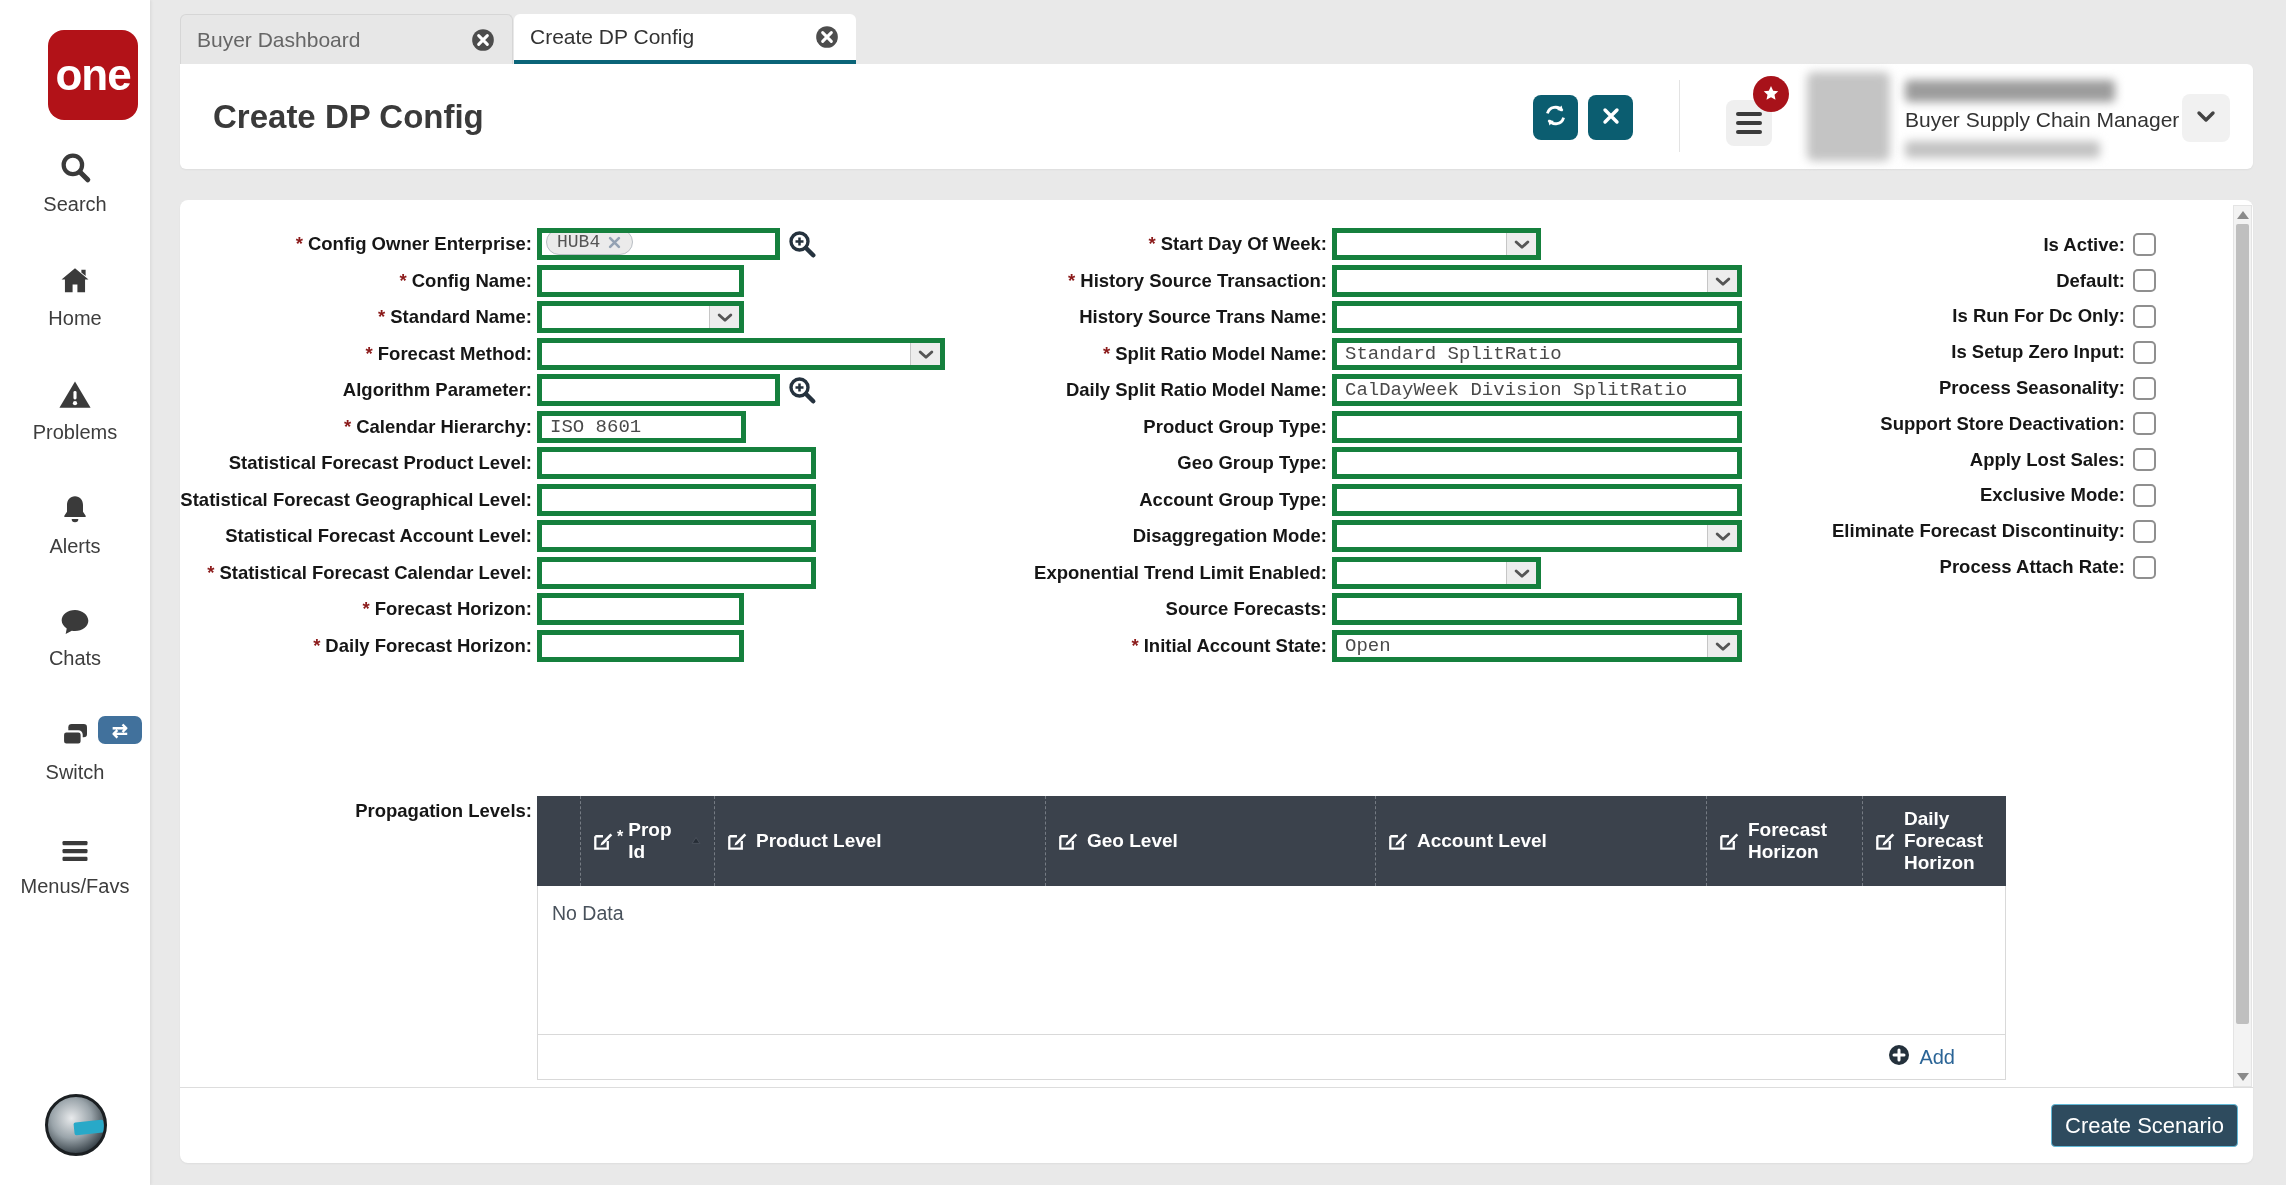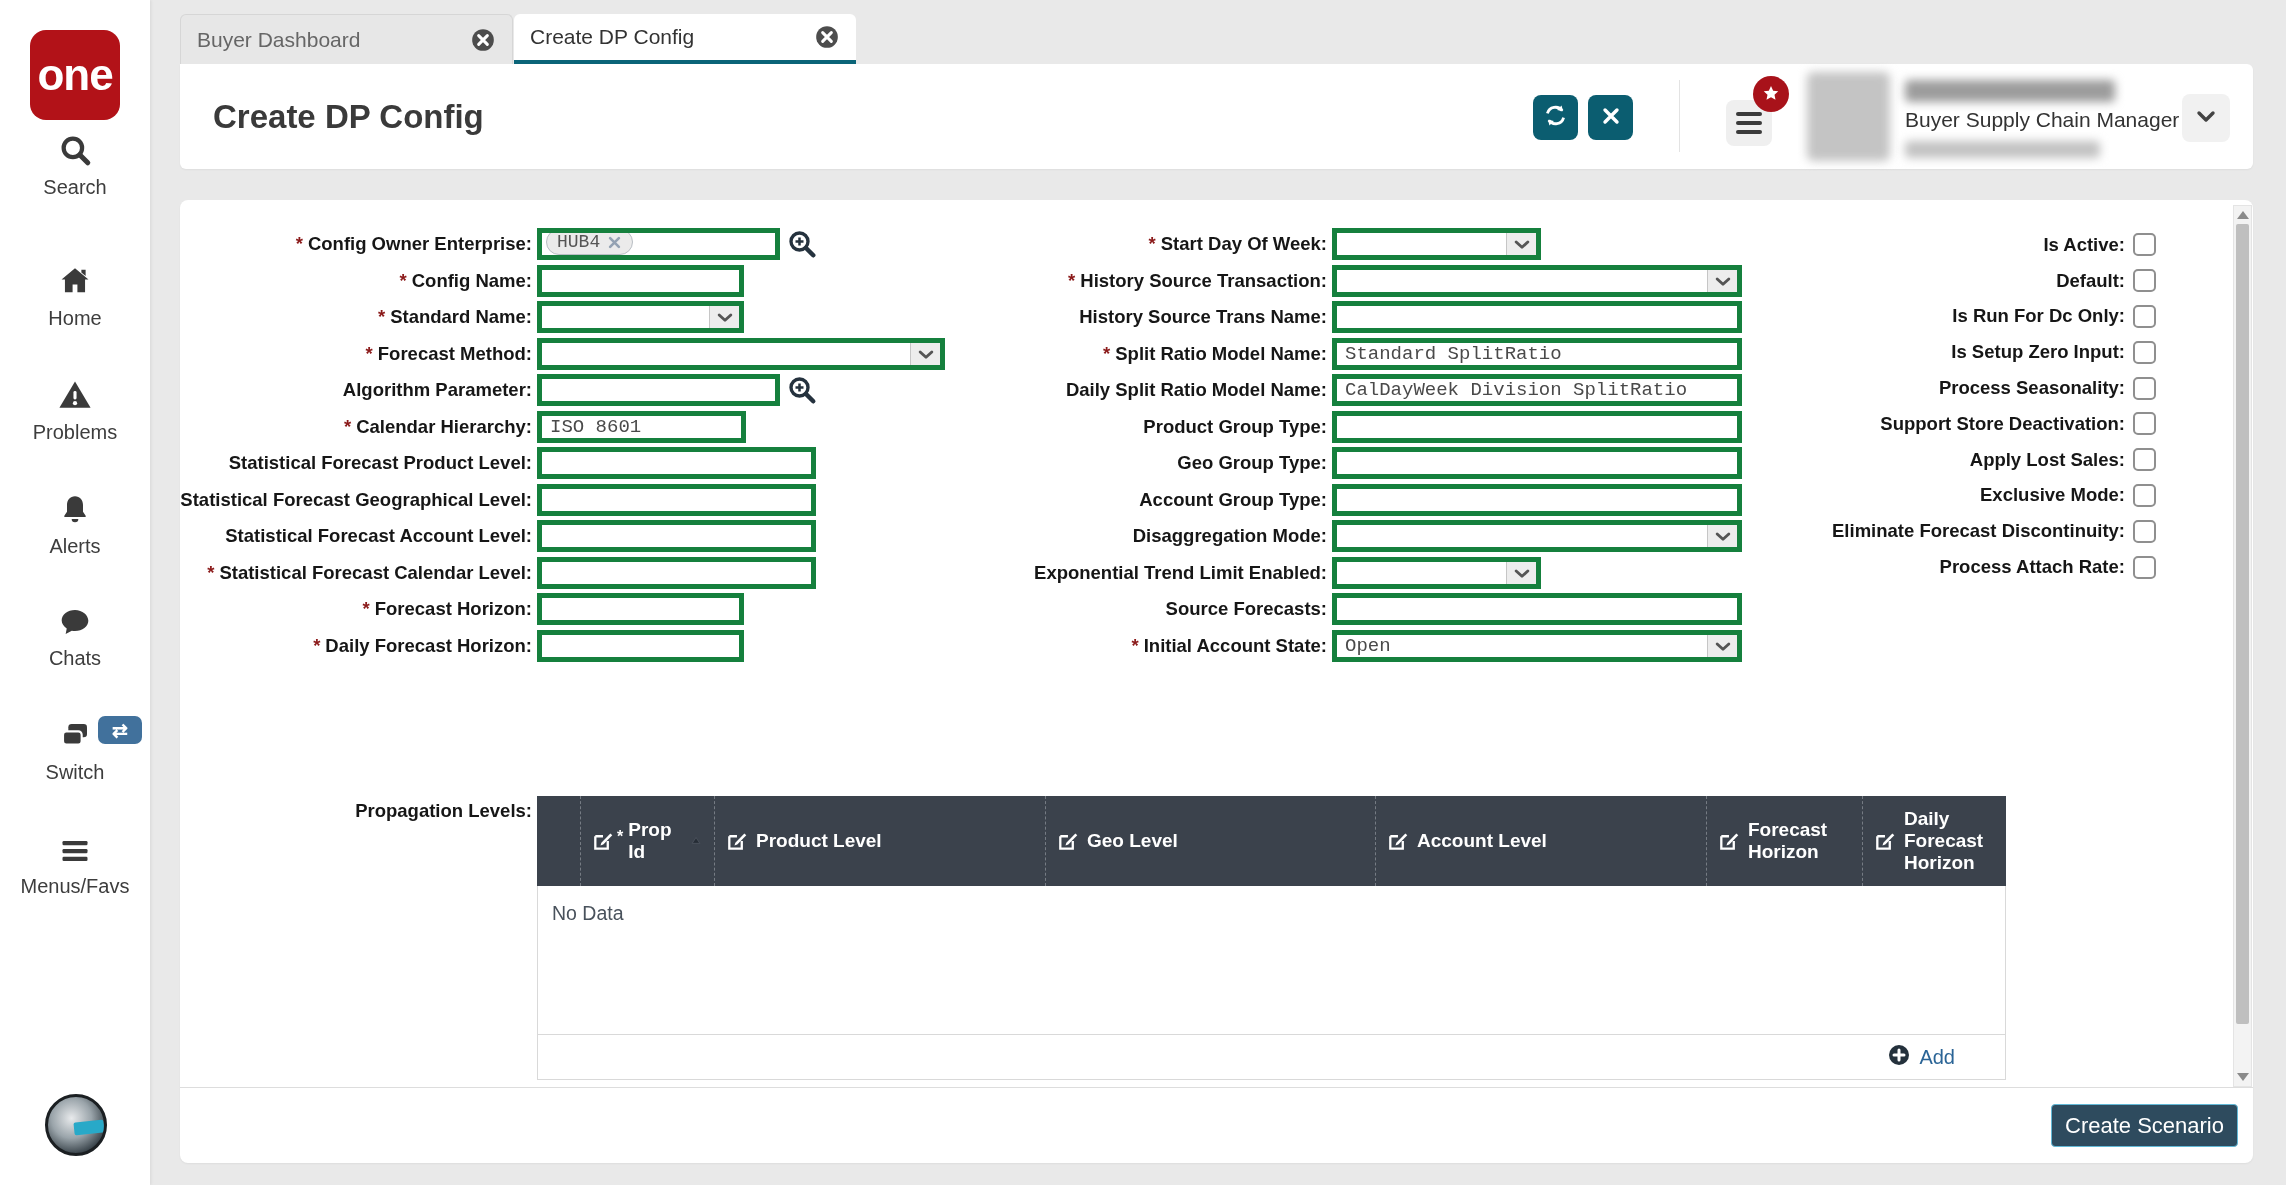--- a/index.html
+++ b/index.html
@@ -3,21 +3,21 @@
 <meta charset="utf-8">
 <style>
   * { margin:0; padding:0; box-sizing:border-box; }
   html,body { width:2286px; height:1185px; overflow:hidden; }
   body { font-family:"Liberation Sans", sans-serif; background:#e9e9e9; position:relative; }
   #app { position:absolute; inset:0; }
 
   
   #sidebar { position:absolute; left:0; top:0; width:150px; height:1185px; background:#fff;
              box-shadow:1px 0 3px rgba(0,0,0,.08); z-index:5; }
-  #logo { position:absolute; left:30px; top:30px; width:90px; height:90px; background:#b21218;
+  #logo { position:absolute; left:48px; top:30px; width:90px; height:90px; background:#b21218;
           border-radius:16px; display:flex; align-items:center; justify-content:center;
           color:#fff; font-size:44px; font-weight:bold; letter-spacing:-1px; }
   .nav-item { position:absolute; left:0; width:150px; display:flex; flex-direction:column;
               align-items:center; gap:5px; cursor:pointer; }
   .nav-lbl { font-size:20px; color:#3d3d3d; }
   .nav-badge { position:absolute; right:8px; top:-4px; width:44px; height:28px; background:#41719c;
                border-radius:7px; color:#fff; font-size:19px; font-weight:bold; display:flex;
                align-items:center; justify-content:center; }
   #assistant { position:absolute; left:45px; top:1094px; width:62px; height:62px; border-radius:50%;
                border:3px solid #1b1f22; overflow:hidden;
@@ -117,21 +117,21 @@
 <body>
 
 <div id="app">
 
   <div id="sidebar">
     <div id="logo">one</div>
     <div id="sidebar-nav"></div>
     <div id="assistant">
       <div class="bot-visor"></div>
     </div>
-  <div class="nav-item" style="top: 133px;">
+  <div class="nav-item" style="top: 150px;">
         <span class="nav-ico"><svg viewBox="0 0 24 24" width="34" height="34">
             <circle cx="10.5" cy="10.5" r="6.5" fill="none" stroke="#3a3a3a" stroke-width="3"></circle>
             <line x1="15.5" y1="15.5" x2="21" y2="21" stroke="#3a3a3a" stroke-width="3.6" stroke-linecap="round"></line>
           </svg></span>
         <span class="nav-lbl">Search</span>
       </div>
       <div class="nav-item" style="top: 264px;">
         <span class="nav-ico"><svg viewBox="0 0 24 24" width="36" height="34">
             <path d="M16.5 4h3v4.5l-3-2.5z" fill="#3a3a3a"></path>
             <path d="M12 3 2.5 11h2.4v9h5.4v-5.6h3.4V20h5.4v-9h2.4z" fill="#3a3a3a"></path>

